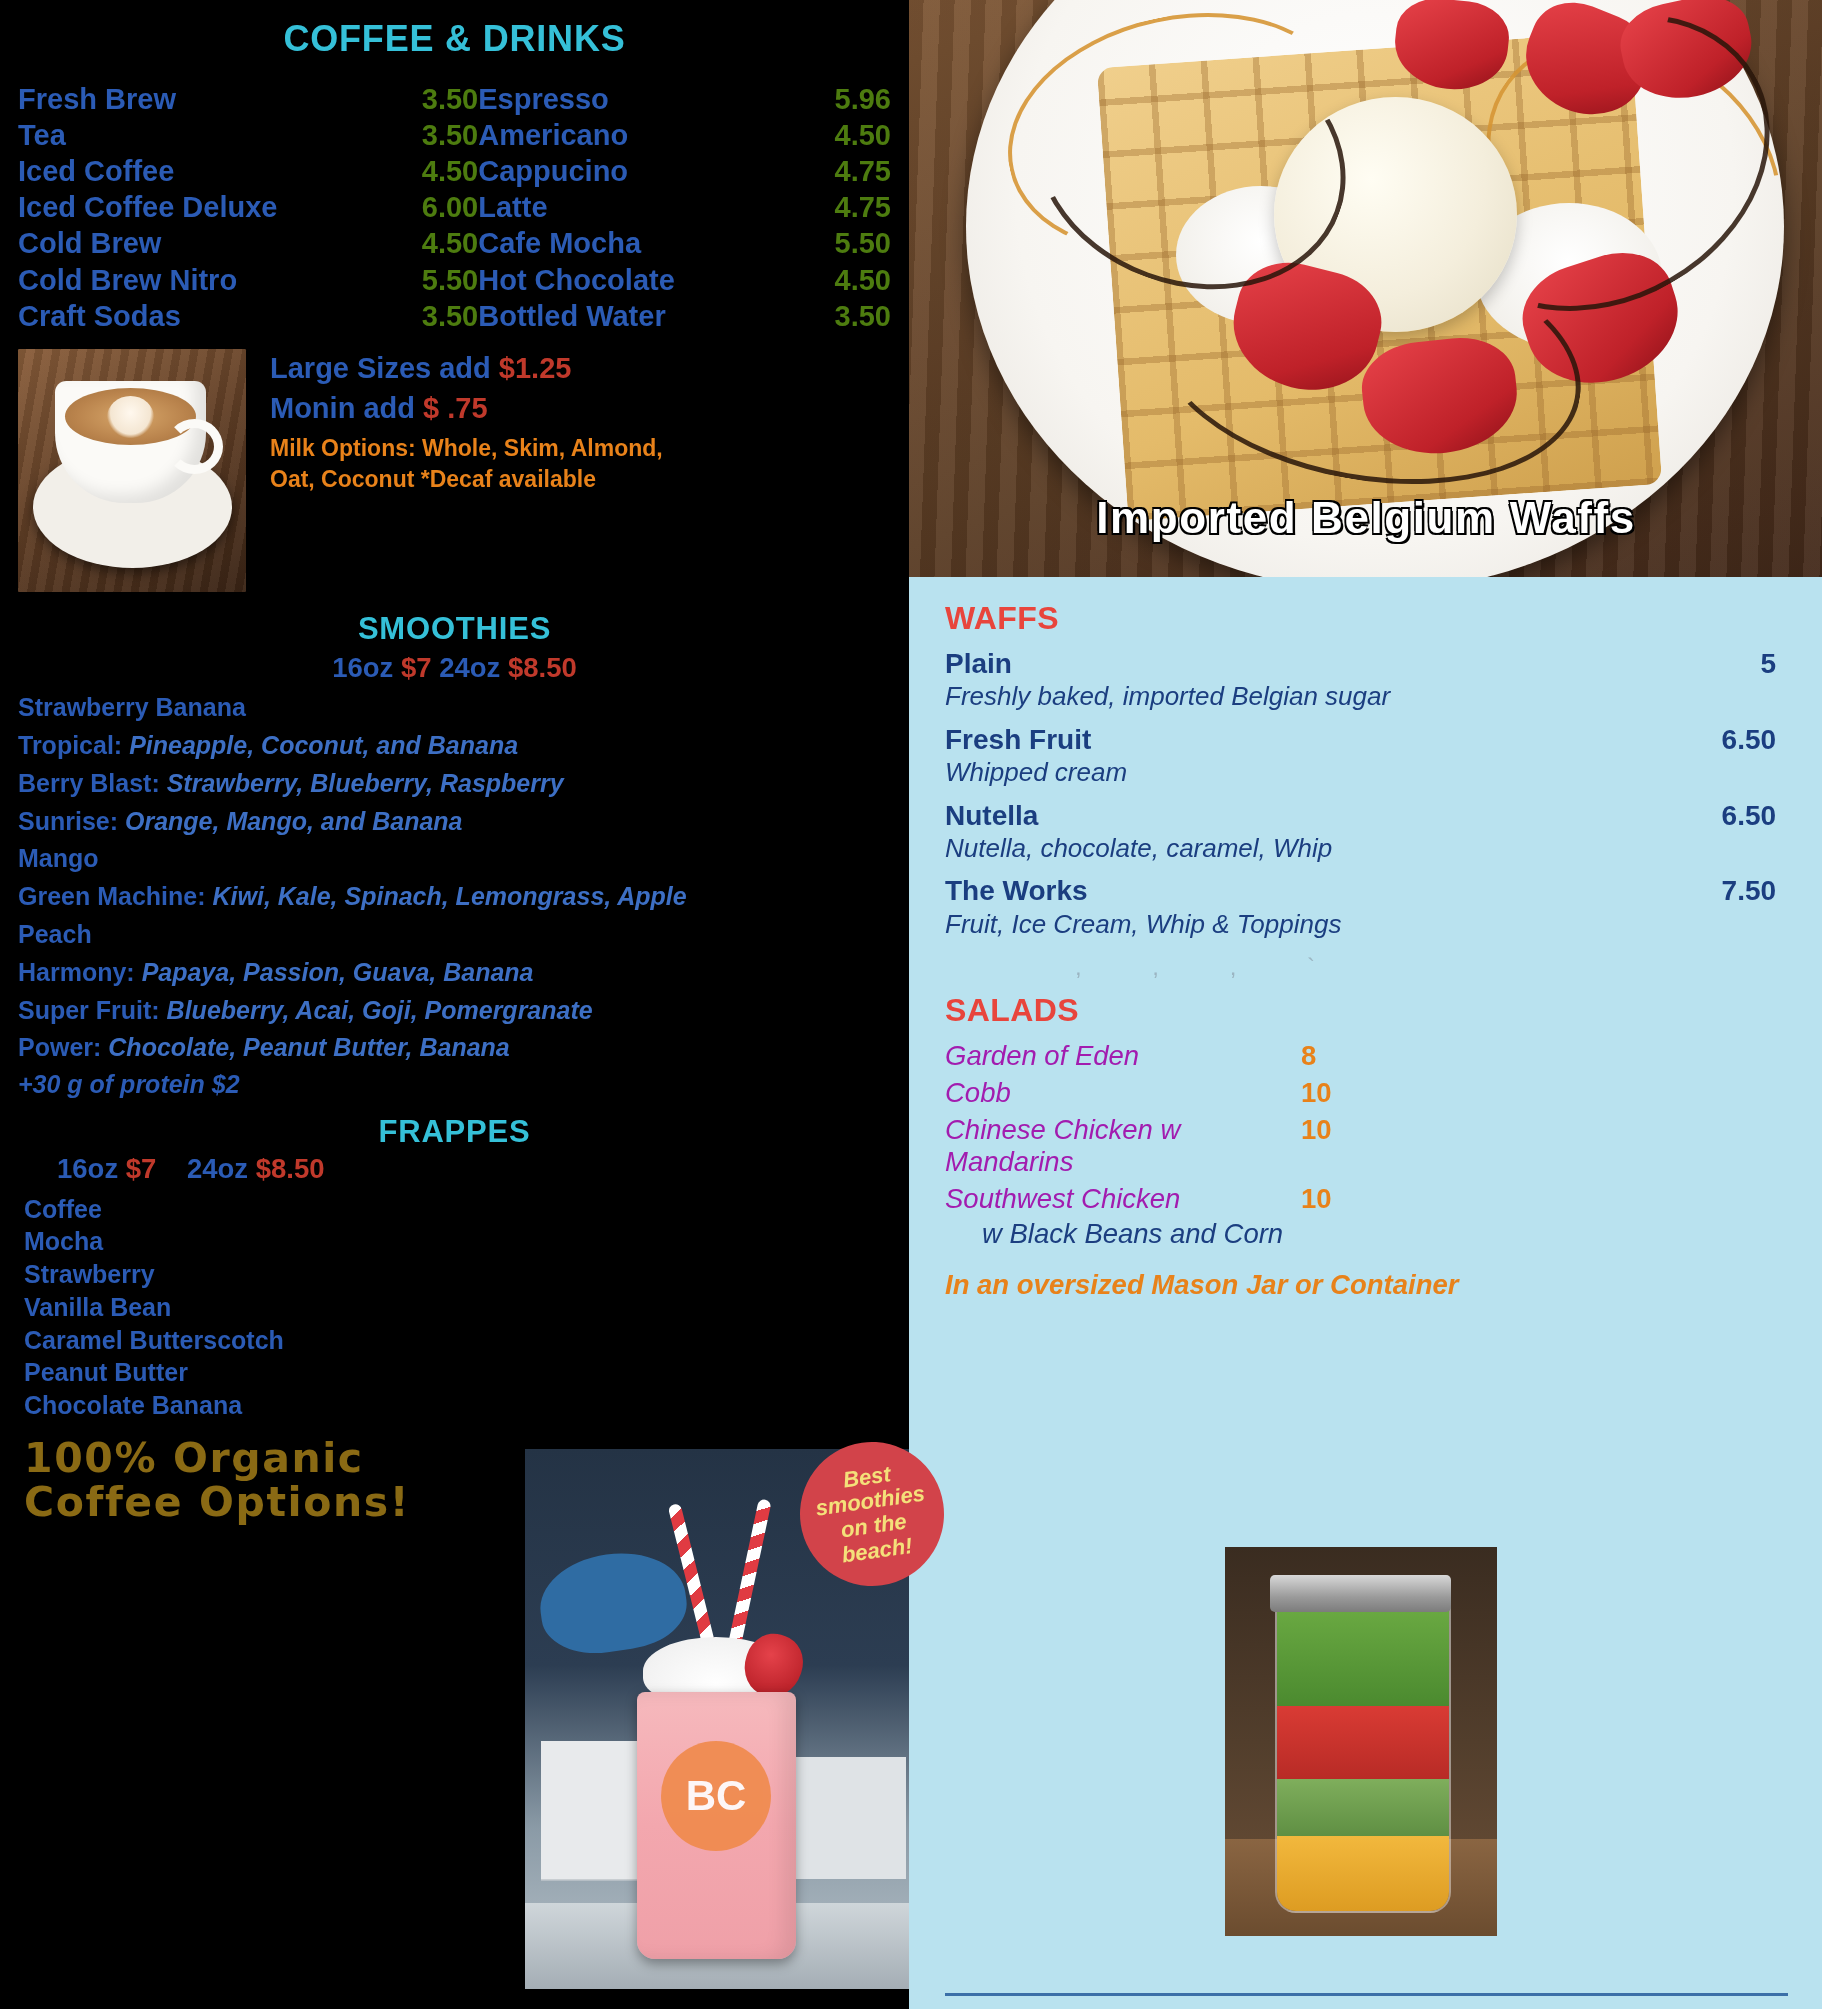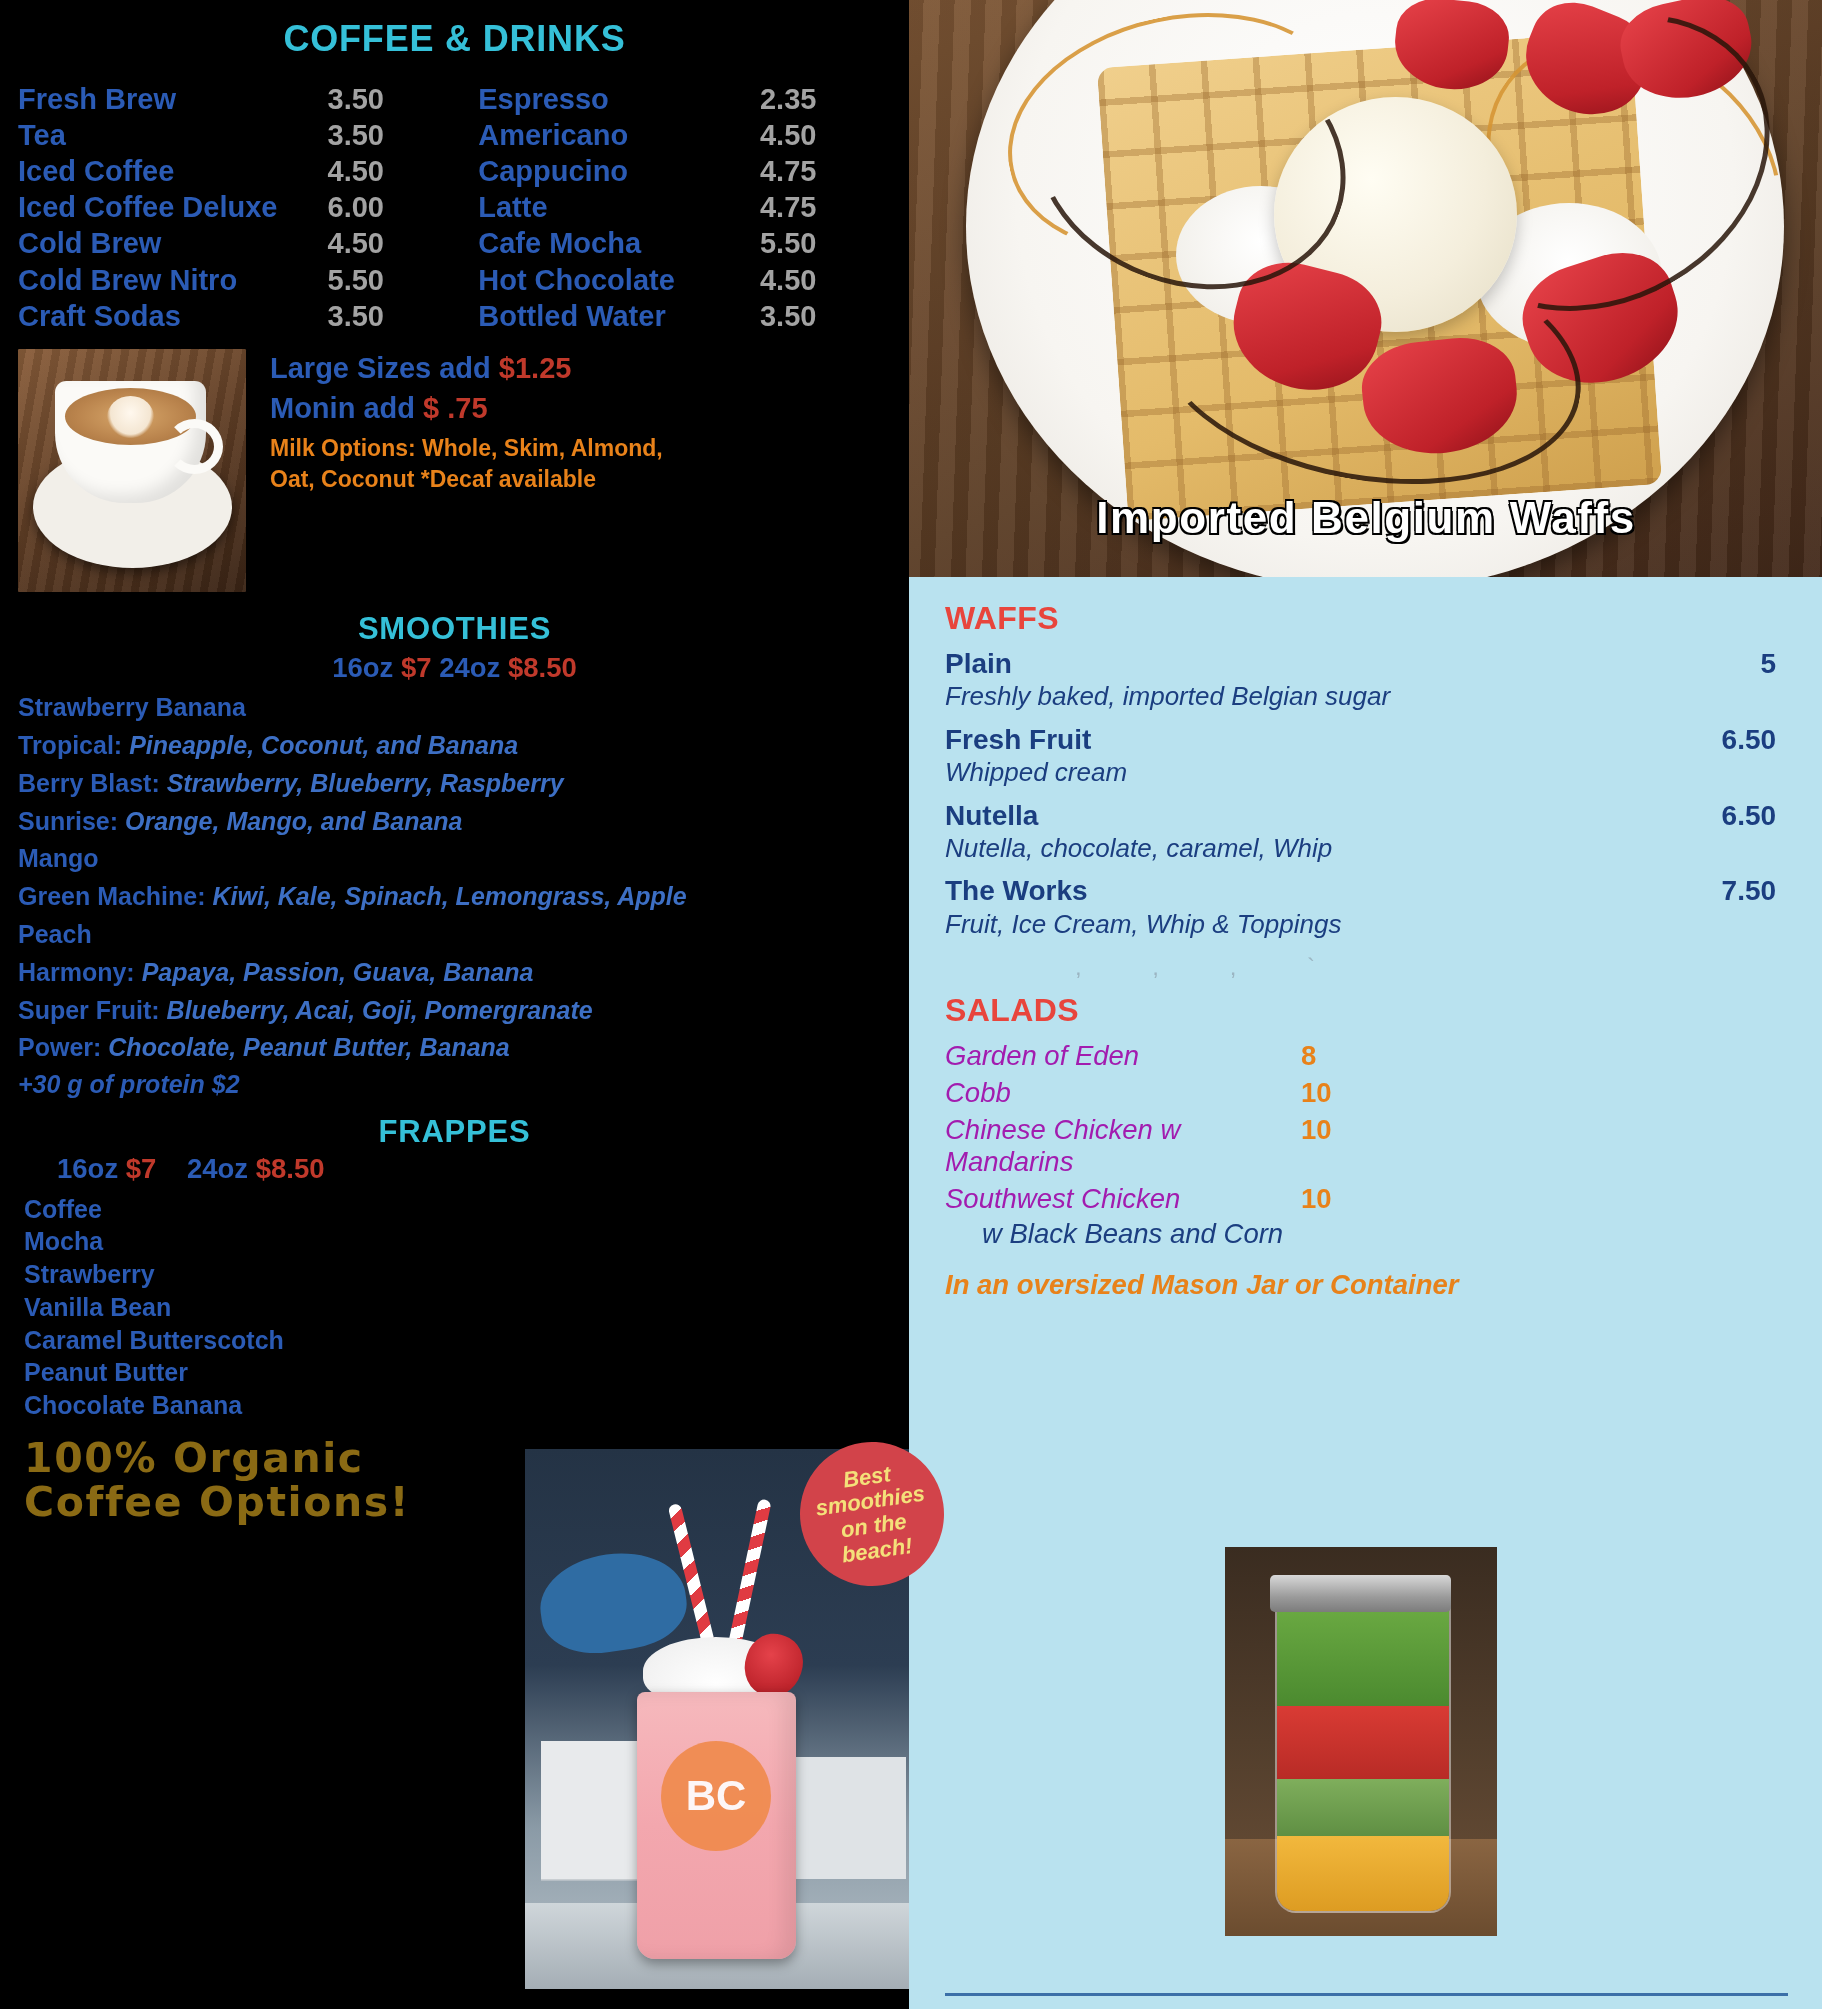--- a/index.html
+++ b/index.html
@@ -57,21 +57,21 @@
     width: 100%;
     border-collapse: collapse;
   }
   .drinks td {
     padding: 1.6px 0;
     font-size: 29px;
     font-weight: bold;
     white-space: nowrap;
   }
   .dname { color: #2b5bb5; }
-  .dprice { color: #a3a3a3; text-align: left; }
+  .dprice { color: #4d7c0f; text-align: right; }
   .col-a-name { width: 267px; }
   .col-a-price { width: 130px; }
   .col-b-name { width: 243px; }
   .col-b-price { width: 113px; }
 
   
   .mid-block {
     display: flex;
     margin: 14.6px 18px 0 18px;
     align-items: flex-start;
@@ -564,21 +564,21 @@
 
     <h1 class="heading-teal coffee-title">COFFEE &amp; DRINKS</h1>
 
     <div class="drinks">
       <table>
         <tbody>
           <tr>
             <td class="dname col-a-name">Fresh Brew</td>
             <td class="dprice col-a-price">3.50</td>
             <td class="dname col-b-name">Espresso</td>
-            <td class="dprice col-b-price">2.35</td>
+            <td class="dprice col-b-price">5.96</td>
           </tr>
           <tr>
             <td class="dname">Tea</td>
             <td class="dprice">3.50</td>
             <td class="dname">Americano</td>
             <td class="dprice">4.50</td>
           </tr>
           <tr>
             <td class="dname">Iced Coffee</td>
             <td class="dprice">4.50</td>

